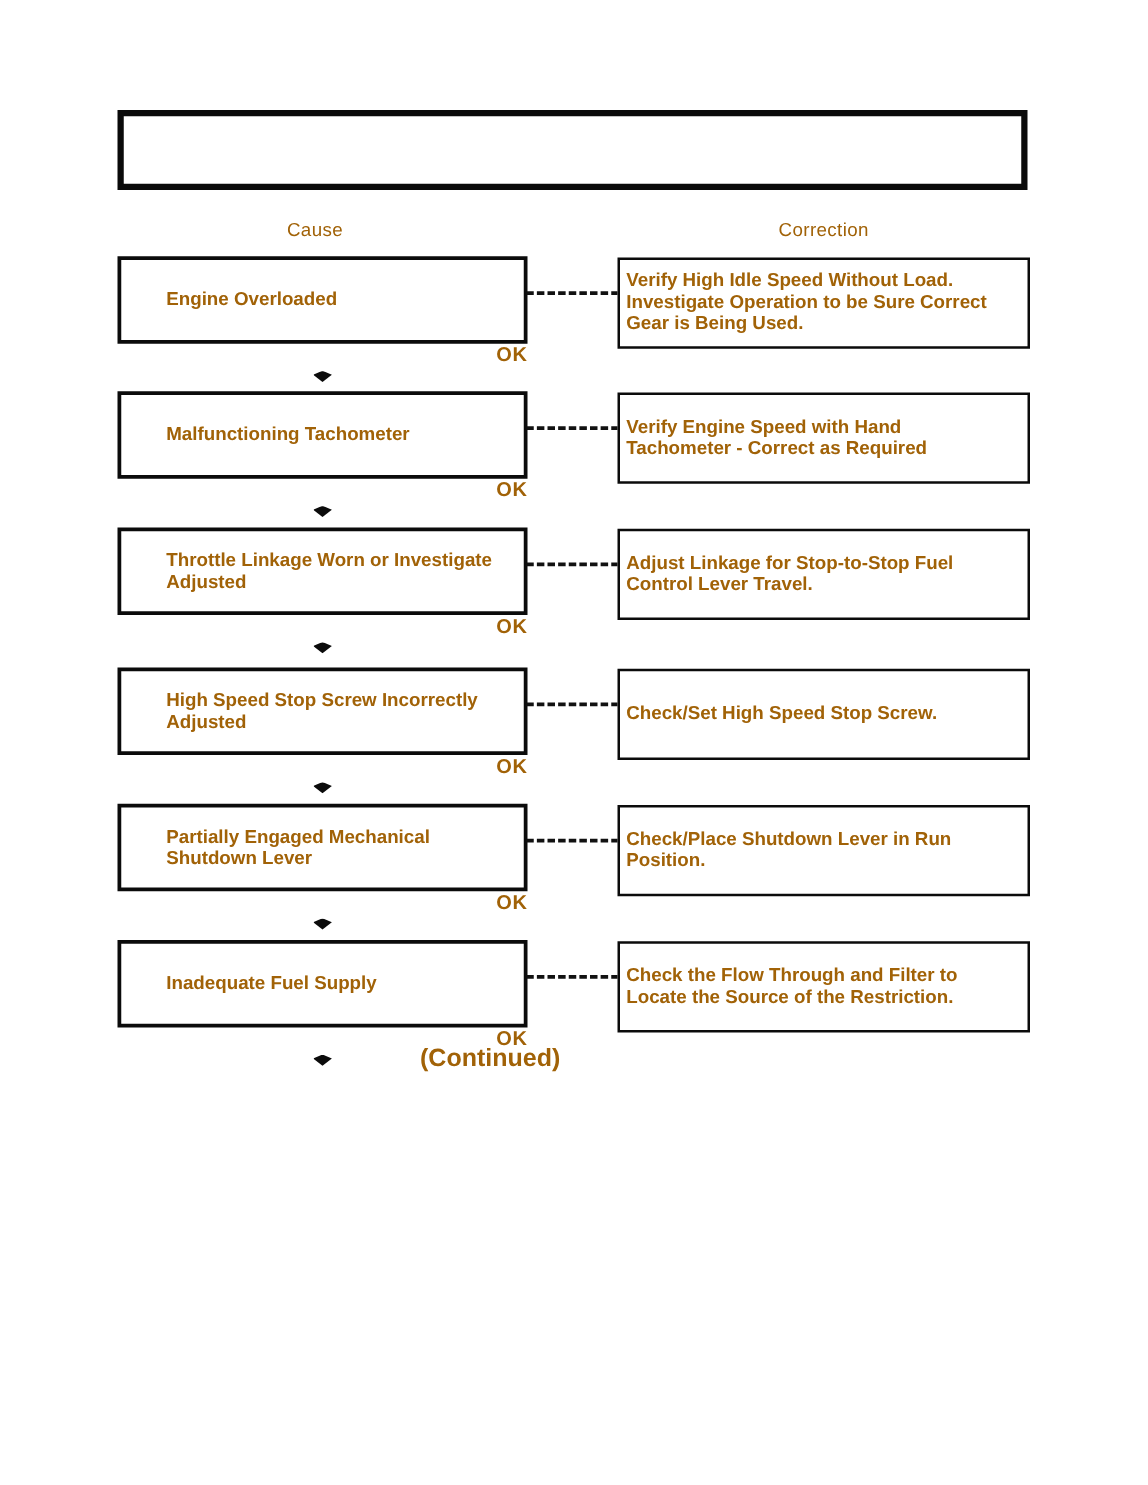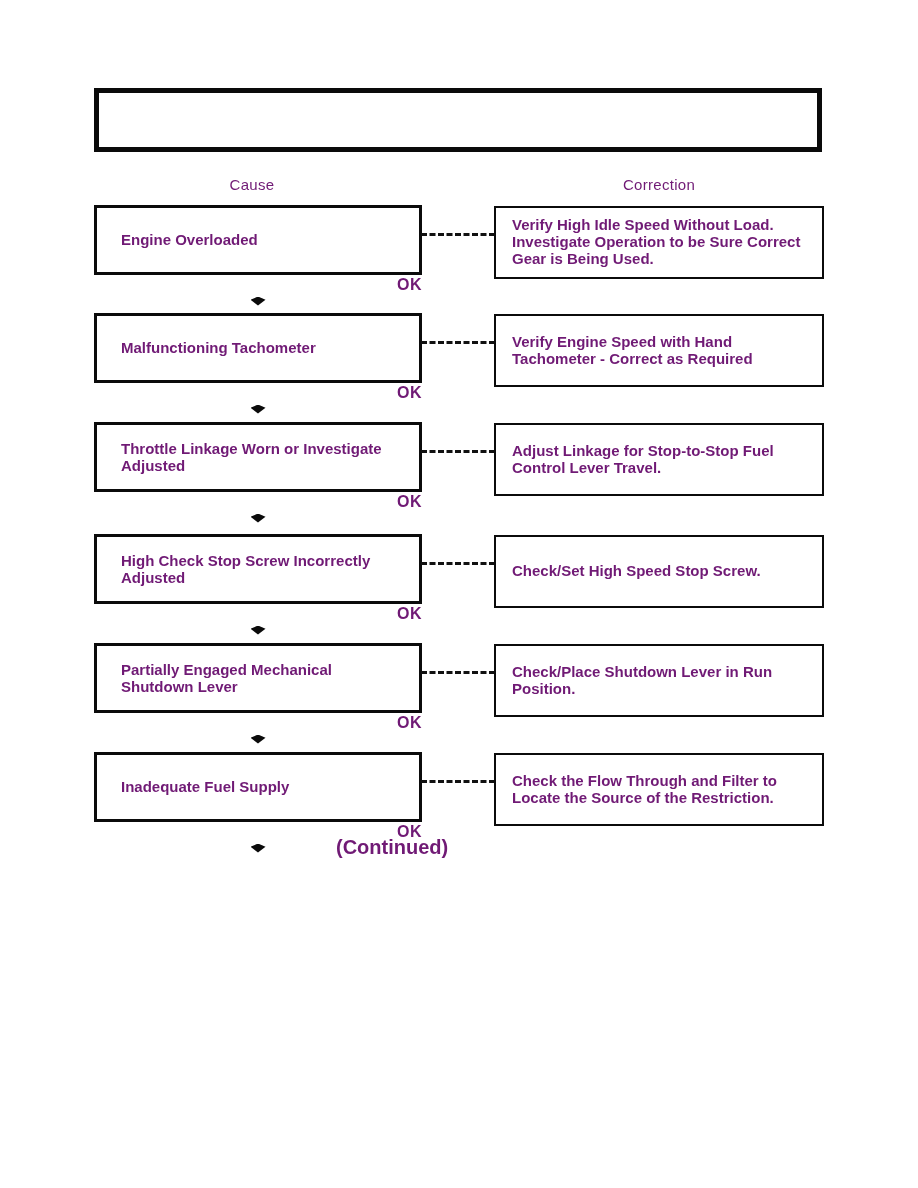--- a/index.html
+++ b/index.html
@@ -1,21 +1,21 @@
 <!DOCTYPE html>
 <html><head>
 <meta charset="utf-8">
 <style>
   html, body { margin: 0; padding: 0; background: #ffffff; }
   .page {
     position: relative;
     width: 918px;
     height: 1188px;
     background: #ffffff;
-    color: #701a75;
+    color: #a16207;
     font-family: "Liberation Sans", sans-serif;
     overflow: hidden;
   }
   .title-box {
     position: absolute;
     left: 94px; top: 88px;
     width: 728px; height: 64px;
     border: 5px solid #0a0a0a;
     box-sizing: border-box;
     background: #ffffff;
@@ -34,34 +34,34 @@
   .row { position: absolute; left: 0; width: 918px; height: 108px; }
 
   .cause-box {
     position: absolute;
     left: 94px; top: 0;
     width: 328px; height: 70px;
     border: 3px solid #0b0b0b;
     box-sizing: border-box;
     background: #ffffff;
     display: flex; align-items: center;
-    padding-left: 24px; padding-right: 10px;
+    padding-left: 36px; padding-right: 10px;
     font-size: 15px; font-weight: 700;
     line-height: 1.15;
     white-space: pre-line;
   }
   .correction-box {
     position: absolute;
     left: 494px; top: 1px;
     width: 330px; height: 73px;
     border: 2px solid #0b0b0b;
     box-sizing: border-box;
     background: #ffffff;
     display: flex; align-items: center;
-    padding-left: 16px; padding-right: 8px;
+    padding-left: 5px; padding-right: 8px;
     font-size: 15px; font-weight: 700;
     line-height: 1.13;
     white-space: pre-line;
   }
   .connector {
     position: absolute;
     left: 421px; top: 28px;
     width: 74px; height: 0;
     border-top: 3px dashed #111111;
   }
@@ -144,21 +144,21 @@
 Control Lever Travel.</span>
     </div>
     <div class="ok-group">
       <span class="ok-label">OK</span>
       <span class="down-arrow"></span>
     </div>
   </div>
 
   <div class="row" style="top:534px">
     <div class="cause-box">
-      <span>High Check Stop Screw Incorrectly
+      <span>High Speed Stop Screw Incorrectly
 Adjusted</span>
     </div>
     <div class="connector"></div>
     <div class="correction-box">
       <span>Check/Set High Speed Stop Screw.</span>
     </div>
     <div class="ok-group">
       <span class="ok-label">OK</span>
       <span class="down-arrow"></span>
     </div>

